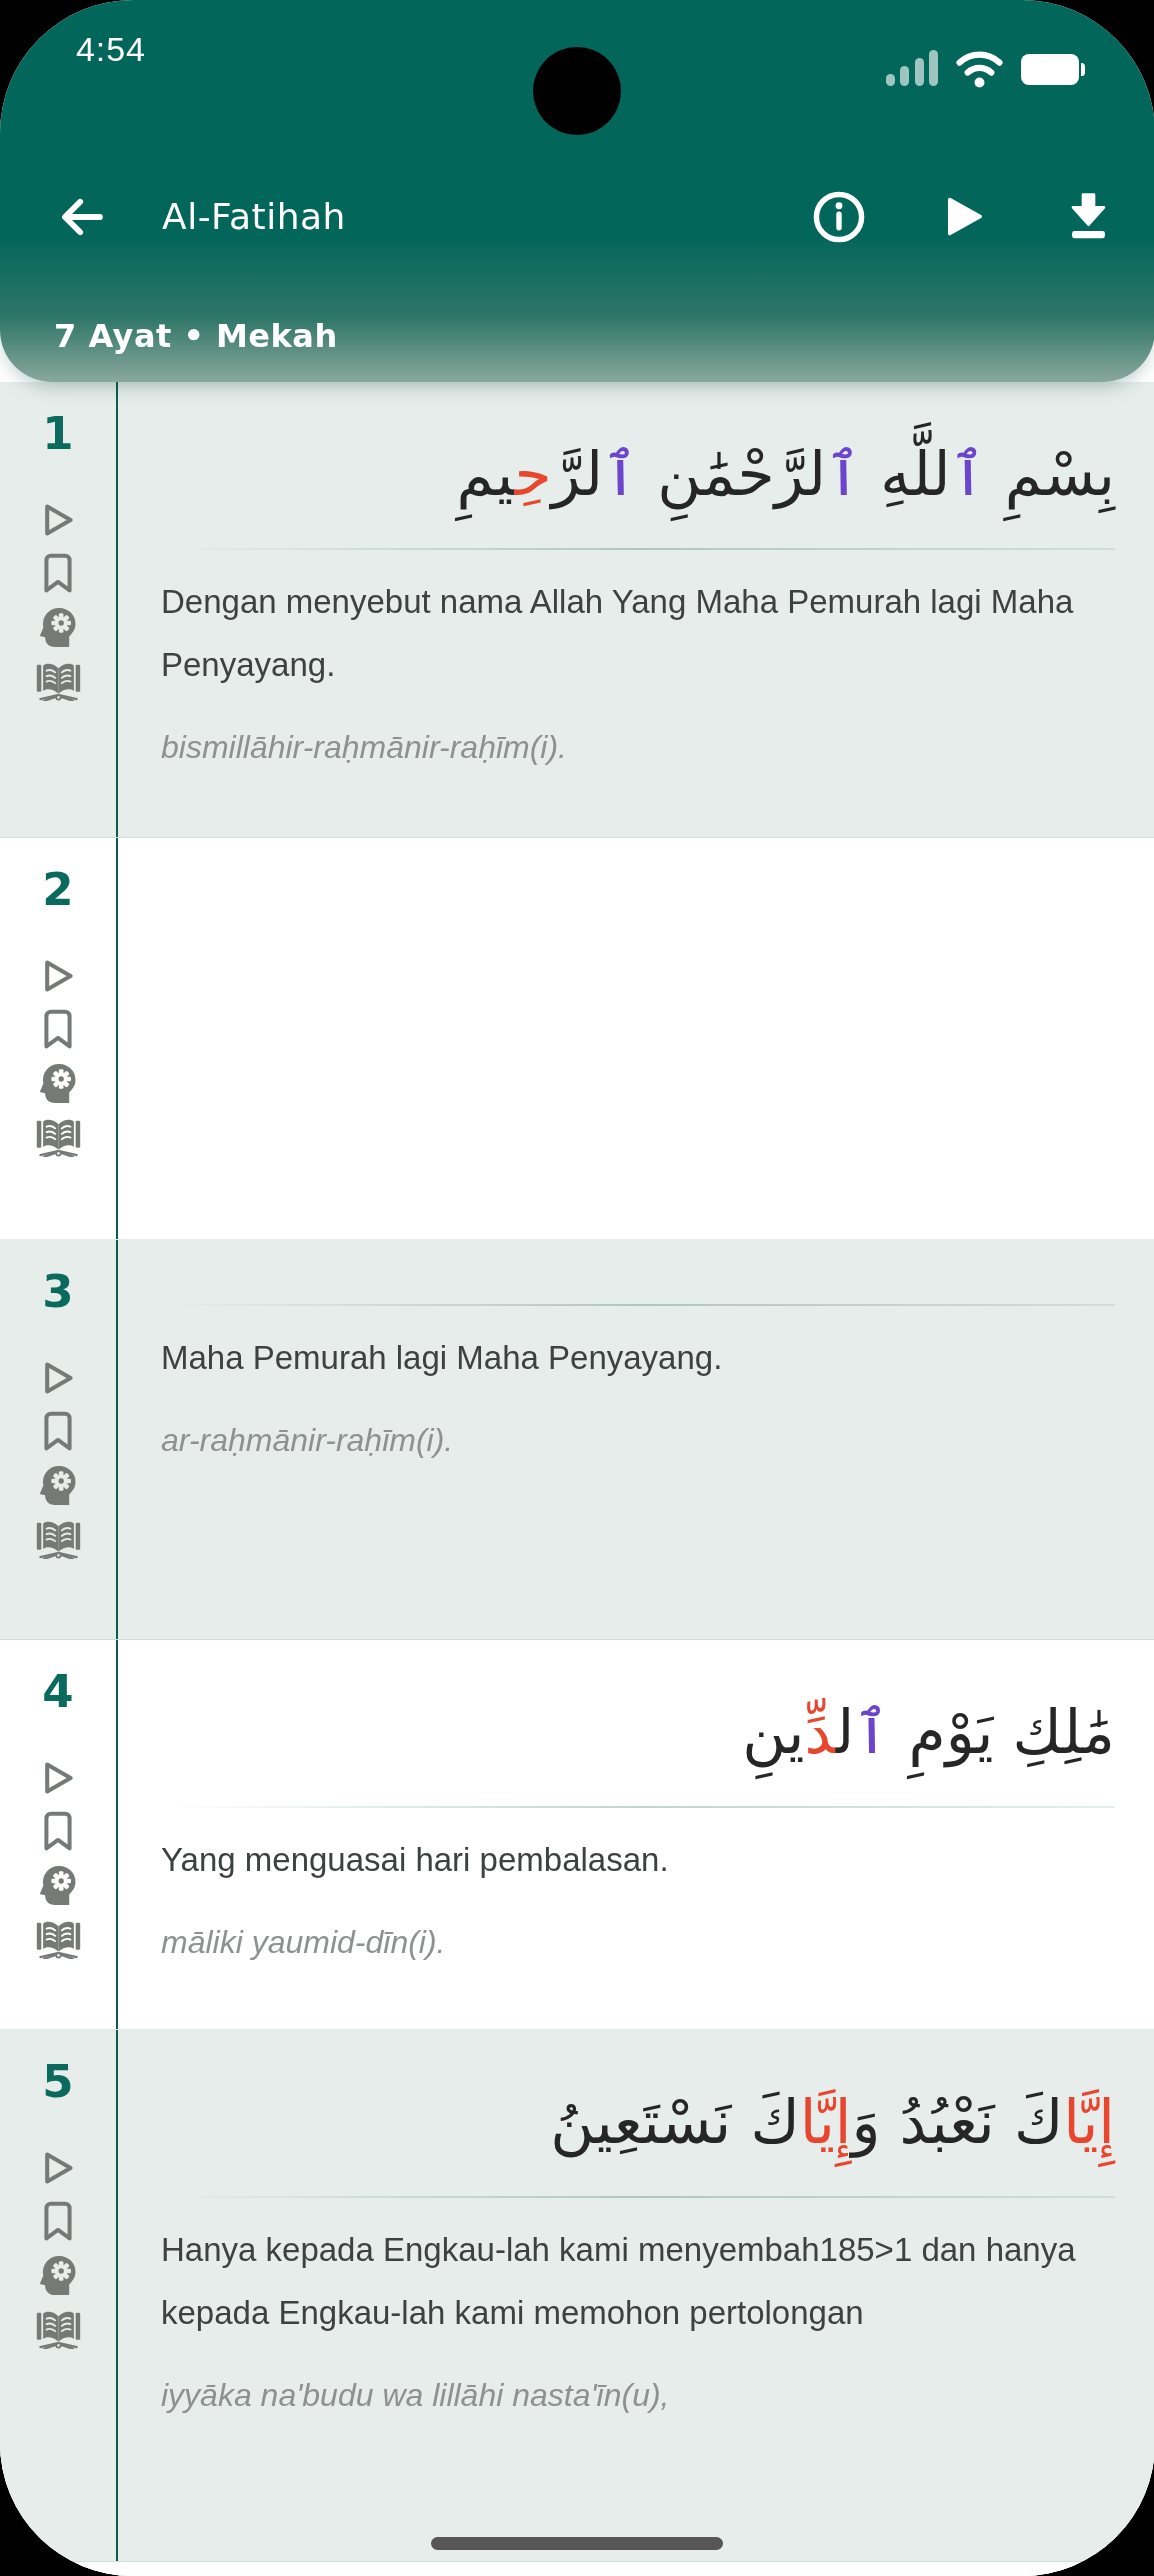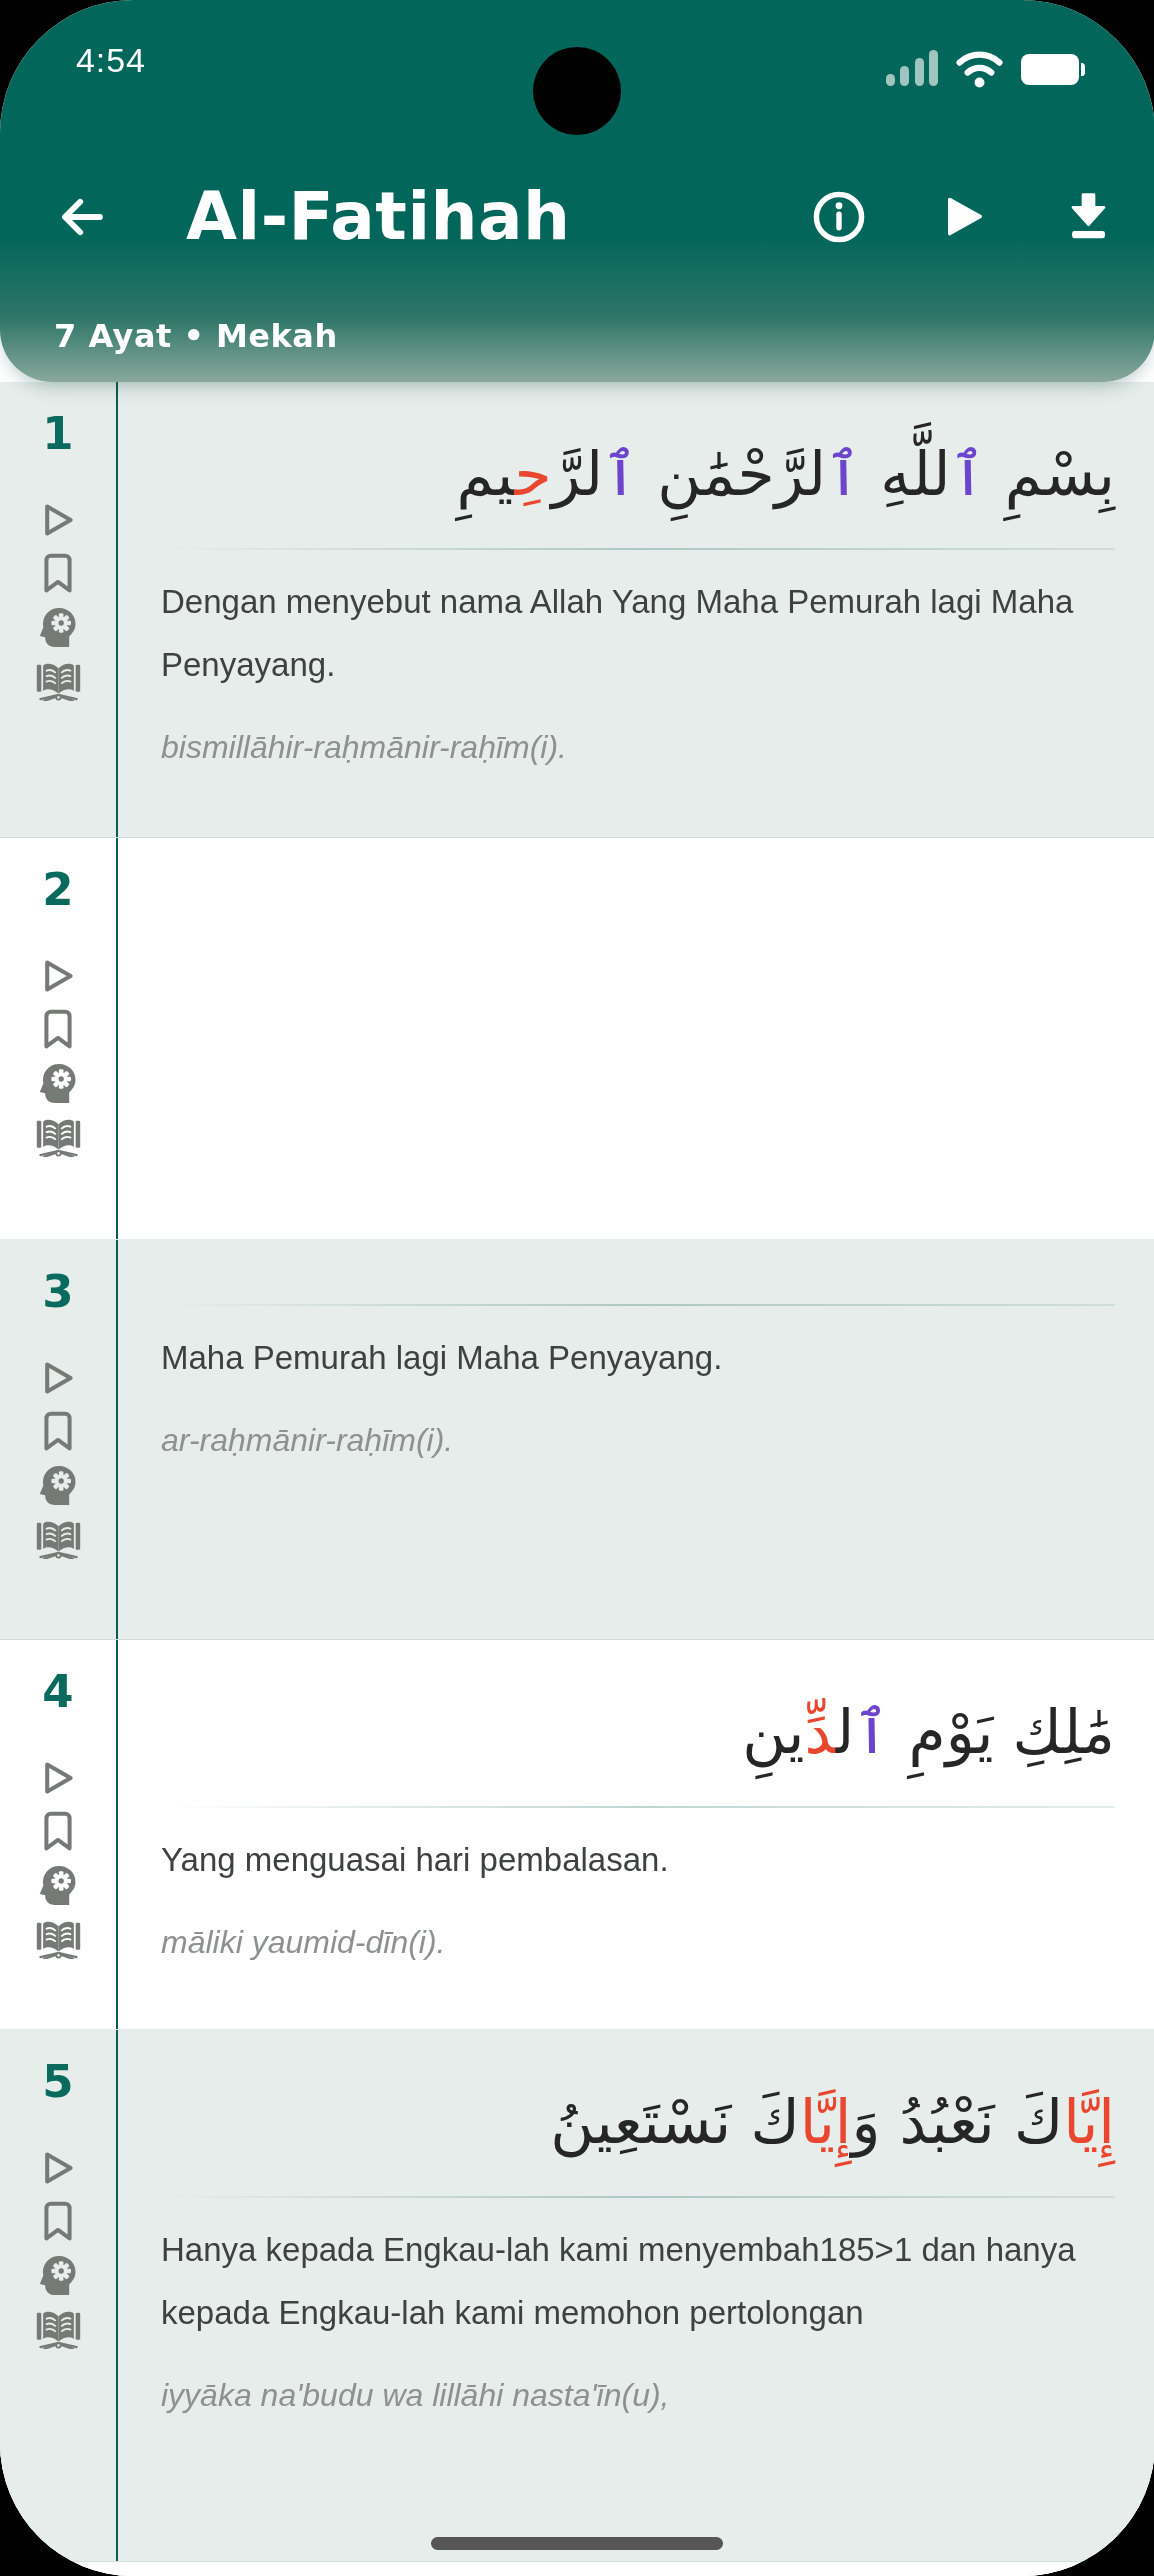--- a/index.html
+++ b/index.html
@@ -34,35 +34,35 @@
   }
 
   
   .header{
     position:relative;height:382px;z-index:20;
     background:linear-gradient(180deg,var(--accent-teal) 0%,var(--accent-teal) 62%,#2e7668 83%,var(--header-grad-end) 100%);
     border-radius:0 0 52px 52px;
     box-shadow:0 9px 20px -7.2px rgba(2,70,60,.35);
     color:#fff;
   }
-  .time{position:absolute;left:76px;top:41px;font-size:34px;font-weight:400;letter-spacing:0.9px;}
+  .time{position:absolute;left:76px;top:30px;font-size:34px;font-weight:400;letter-spacing:0.9px;}
   .status-right{position:absolute;right:76px;top:45px;display:flex;align-items:flex-end;gap:18px;height:43px;}
   .sigbars{display:flex;align-items:flex-end;gap:5.4px;height:38px;padding-bottom:1.8px;}
   .sigbars i{display:block;width:9px;border-radius:4.5px;background:#fff;opacity:.62;}
   .sigbars i:nth-child(1){height:12.6px;}
   .sigbars i:nth-child(2){height:20px;}
   .sigbars i:nth-child(3){height:28px;}
   .sigbars i:nth-child(4){height:36px;}
   .wifi{width:47px;height:40px;}
   .battery{position:relative;width:58px;height:31px;background:#fff;border-radius:8px;margin-bottom:2.7px;}
   .battery::after{content:"";position:absolute;right:-6.3px;top:9px;width:4.5px;height:12.6px;background:#fff;border-radius:0 3.6px 3.6px 0;}
 
   .app-bar{position:absolute;left:54px;right:41px;top:168px;height:97px;display:flex;align-items:center;}
   .back-btn{width:56px;height:56px;border:none;background:transparent;cursor:pointer;display:flex;align-items:center;justify-content:center;padding:0;}
-  .title{margin-left:76px;font-family:"DejaVu Sans",sans-serif;font-size:66px;font-weight:700;letter-spacing:0.5px;}
+  .title{margin-left:52px;font-family:"DejaVu Sans",sans-serif;font-size:36px;font-weight:400;letter-spacing:0.5px;}
   .actions{margin-left:auto;display:flex;align-items:center;gap:79px;}
   .icon-btn{border:none;background:transparent;cursor:pointer;display:flex;align-items:center;justify-content:center;padding:0;}
 
   .sub-header{position:absolute;left:54px;top:317px;font-family:"DejaVu Sans",sans-serif;font-size:32px;font-weight:700;letter-spacing:0.5px;}
 
   
   .verse-list{position:relative;background:#fff;z-index:10;}
   .verse-row{display:flex;border-bottom:0.9px solid rgba(12,92,80,.10);}
   .verse-row.odd{background:var(--row-alt-bg);}
   .verse-row.even{background:var(--row-bg);}

